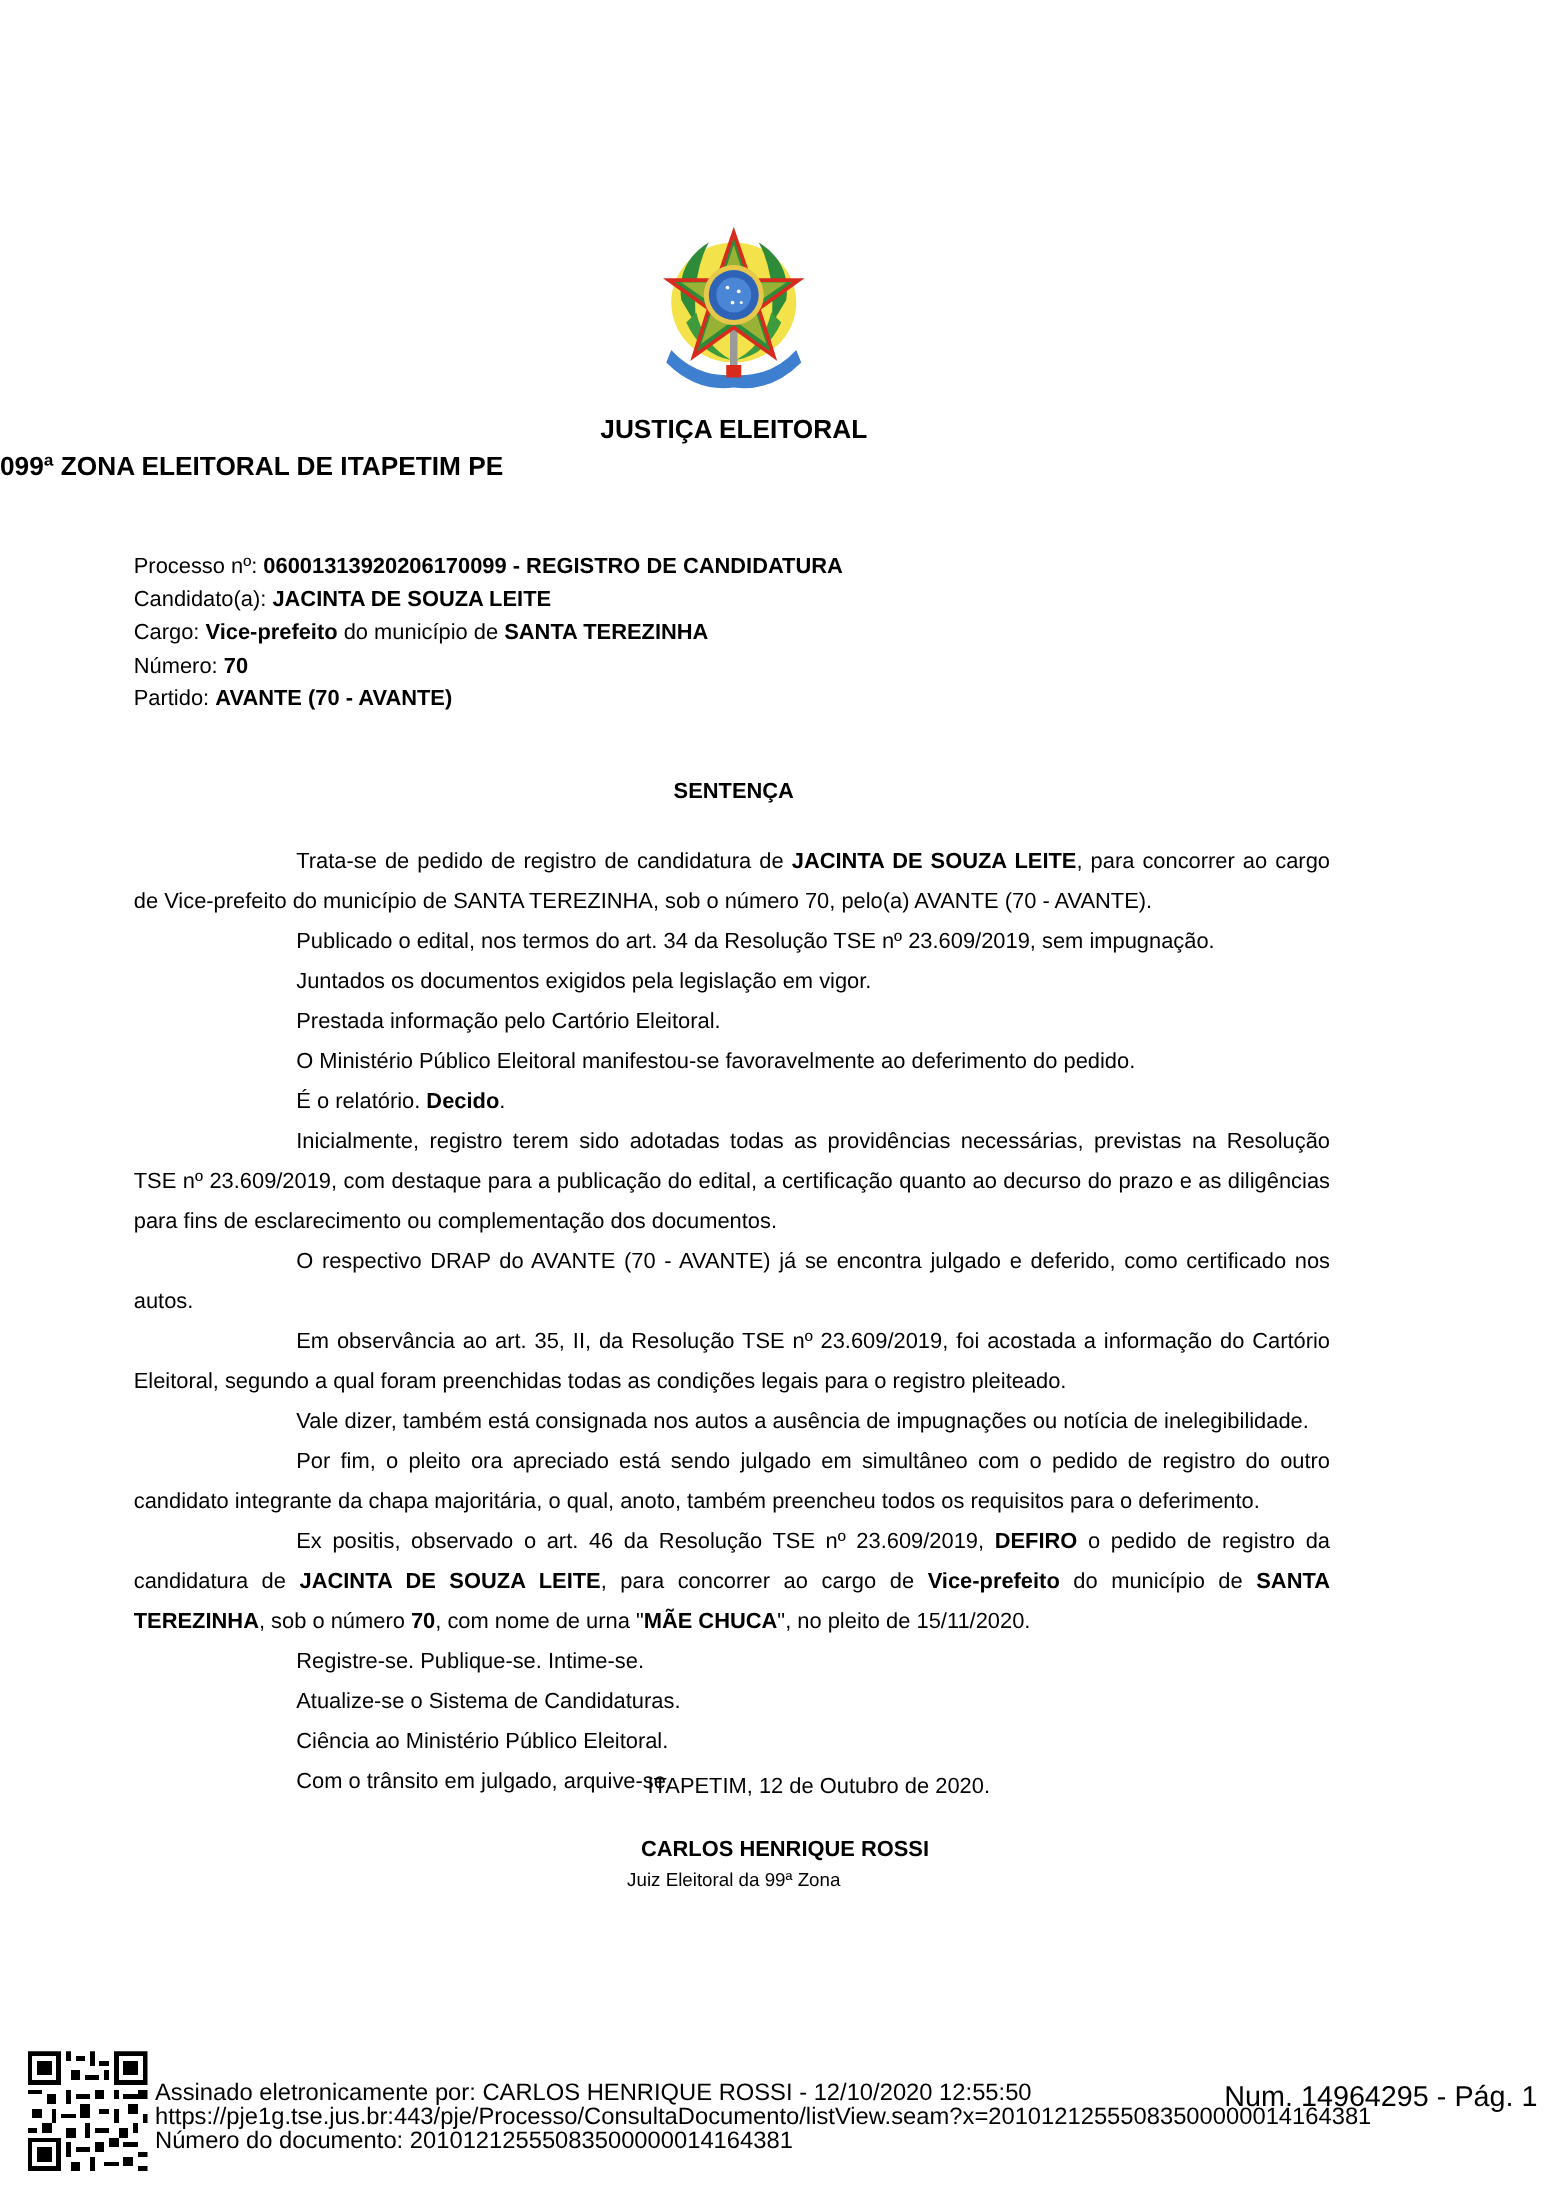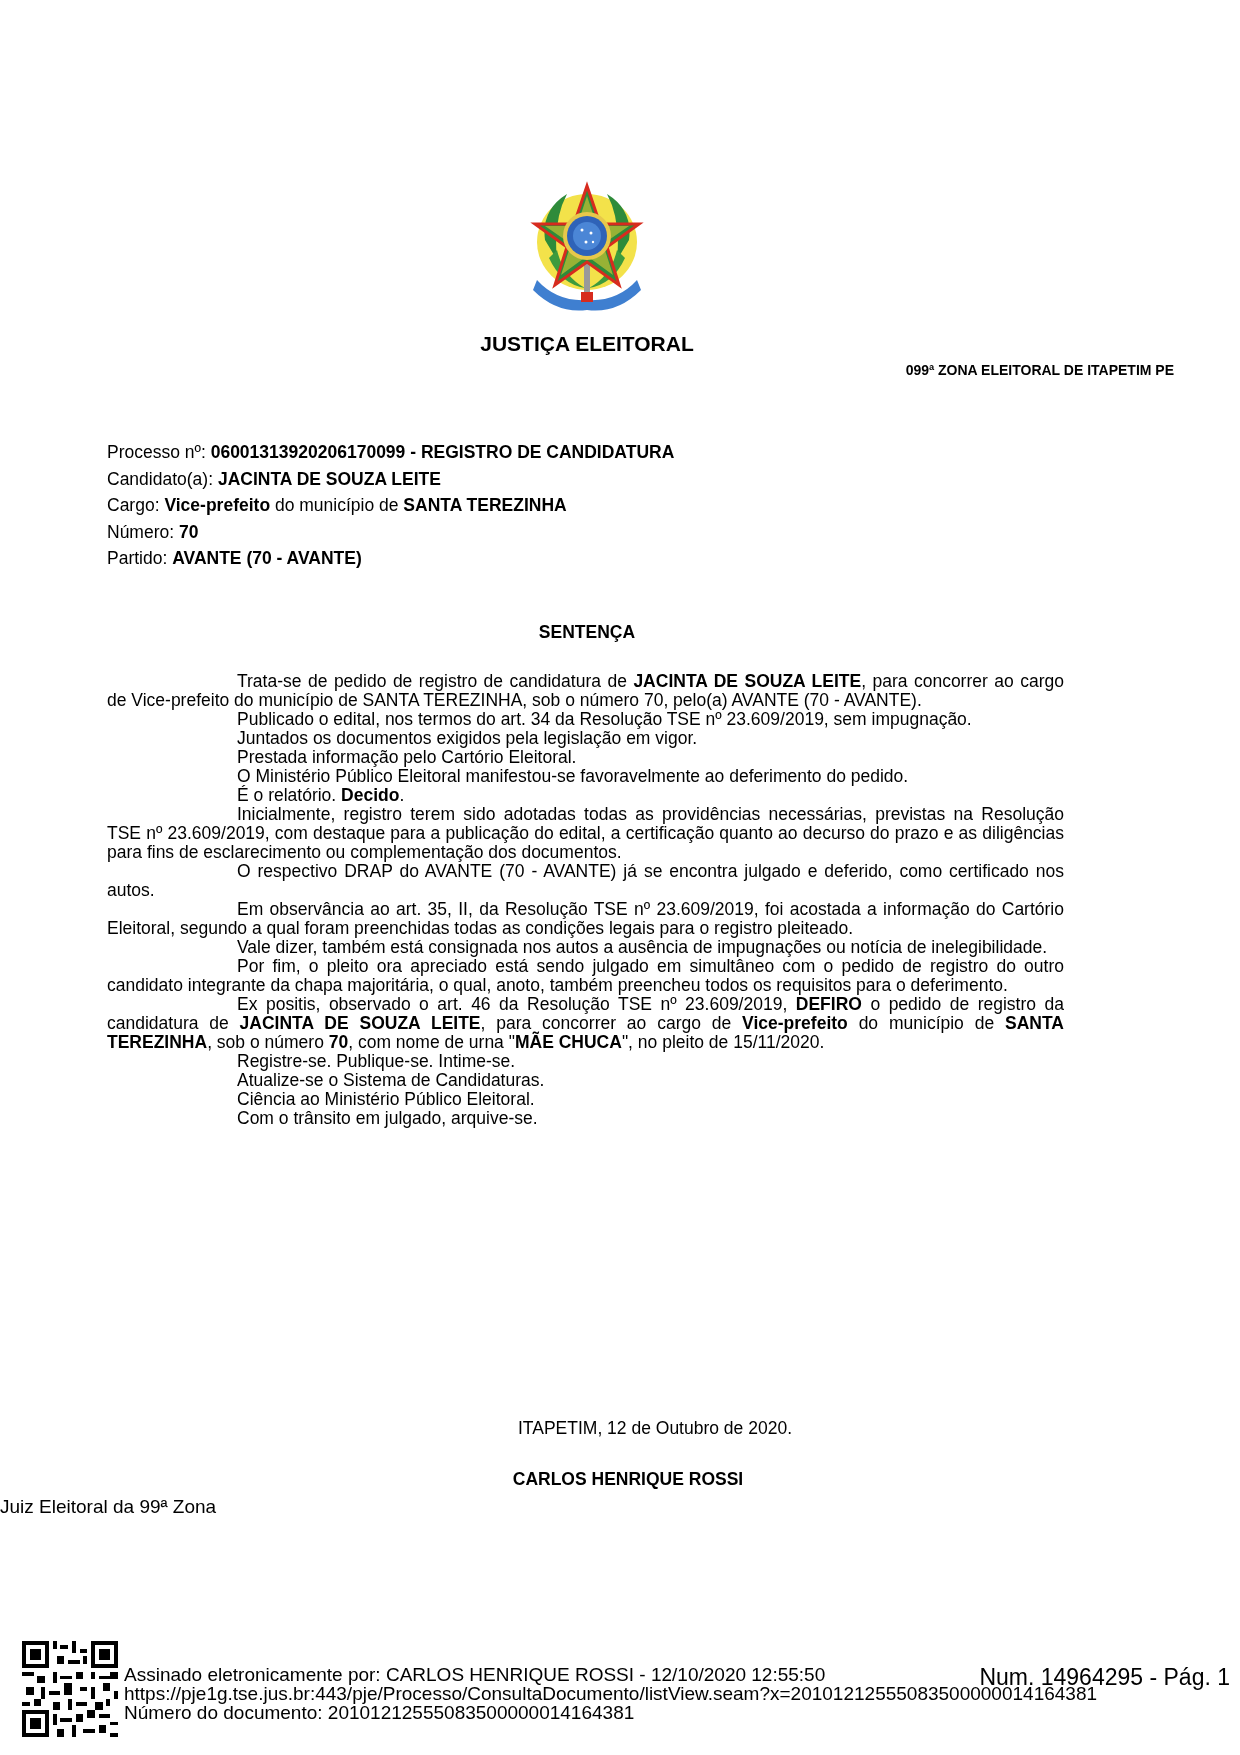--- a/index.html
+++ b/index.html
@@ -2,32 +2,32 @@
 <html><head>
 <meta charset="utf-8">
 <style>
   html, body { margin: 0; padding: 0; background: #ffffff; }
   body { width: 1240px; height: 1755px; position: relative; overflow: hidden;
          font-family: "Liberation Sans", sans-serif; color: #000; }
   .page { position: absolute; left: 0; top: 0; width: 1240px; height: 1379px; }
   .crest { position: absolute; left: 527px; top: 180px; width: 120px; height: 133px; }
   .hdr1 { position: absolute; left: 0; width: 1174px; top: 332px; text-align: center;
           font-weight: bold; font-size: 21px; }
-  .hdr2 { position: absolute; left: 0; width: 1174px; top: 362px; text-align: right;
-          font-weight: bold; font-size: 14px; }
+  .hdr2 { position: absolute; left: 0; width: 1174px; top: 362px; text-align: left;
+          font-weight: bold; font-size: 21px; }
   .meta { position: absolute; left: 107px; top: 439px; font-size: 17.5px; line-height: 26.5px; }
   .meta div { white-space: nowrap; }
   .title { position: absolute; left: 0; width: 1174px; top: 622px; text-align: center;
            font-weight: bold; font-size: 17.5px; }
   .body { position: absolute; left: 107px; width: 957px; top: 672px; font-size: 17.5px;
-          line-height: 19px; }
+          line-height: 32px; }
   .body p { margin: 0; text-align: justify; text-indent: 130px; }
   .place { position: absolute; left: 0; width: 1310px; top: 1418px; text-align: center; font-size: 17.5px; }
   .signer { position: absolute; left: 0; width: 1174px; top: 1469px; text-align: center; font-size: 17.5px; font-weight: bold; margin-left: 41px; }
-  .role { position: absolute; left: 0; width: 1174px; top: 1496px; font-size: 19px; }
+  .role { position: absolute; left: 0; width: 1174px; top: 1496px; text-align: center; font-size: 15px; }
   .qr { position: absolute; left: 22px; top: 1641px; width: 96px; height: 96px; }
   .sig { position: absolute; left: 124px; top: 1665px; font-size: 19px; line-height: 19px; white-space: nowrap; }
   .pagenum { position: absolute; right: 10px; top: 1664px; font-size: 23px; white-space: nowrap; }
   b { font-weight: bold; }
 </style>
 </head>
 <body>
 
 <div class="page">
 

